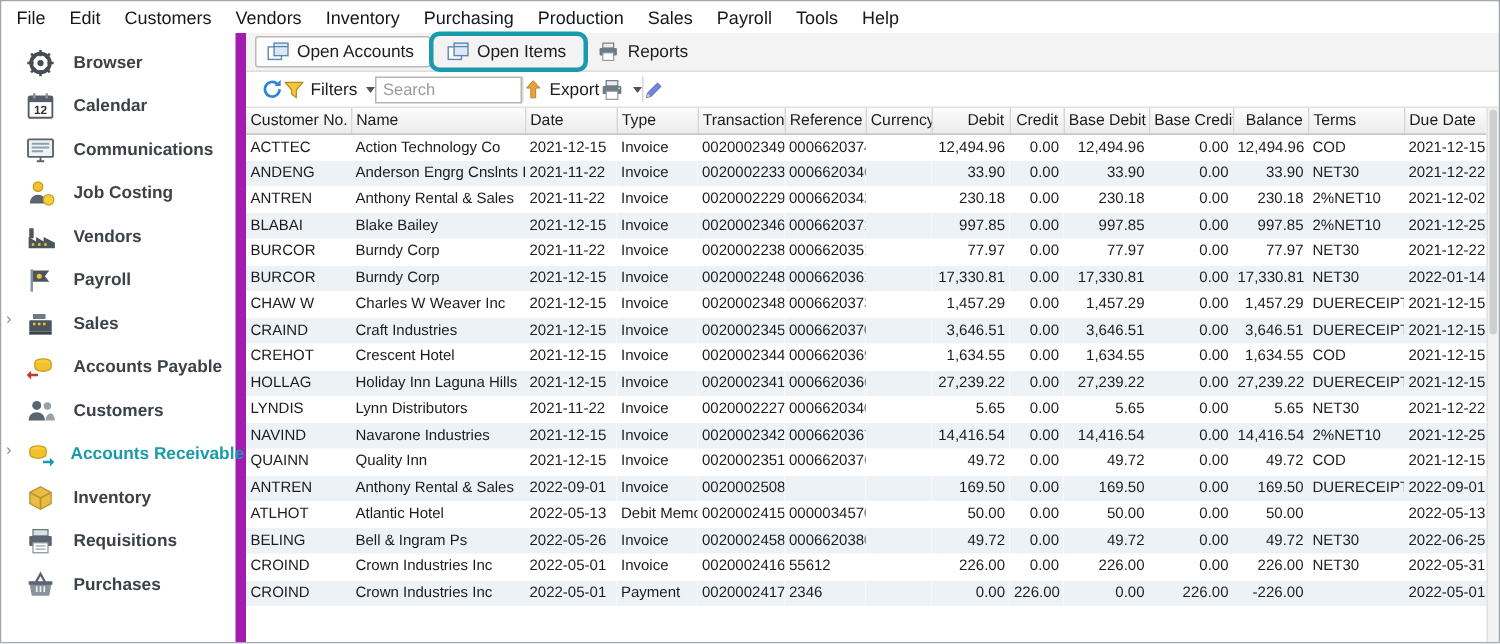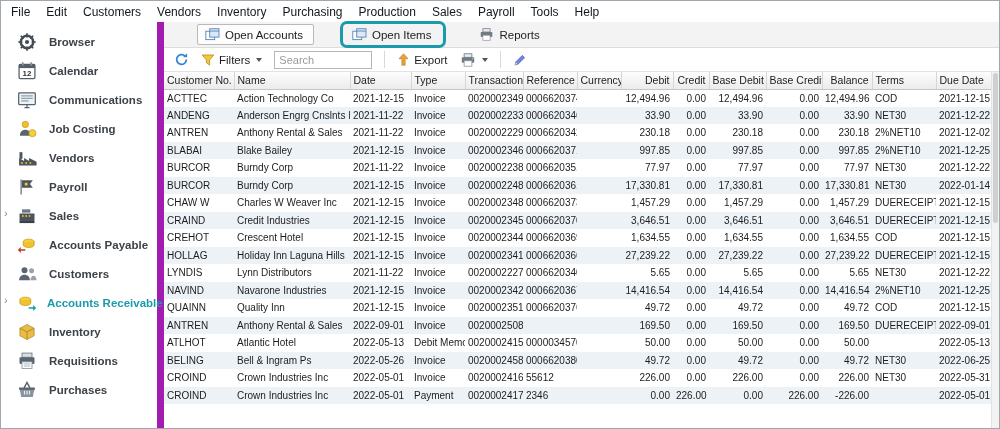--- a/index.html
+++ b/index.html
@@ -18,25 +18,25 @@
   .sidebar { width:163px; flex:0 0 163px; border-right:7px solid #a21caf; background:#fff; padding-top:5px; }
   .side-item { height:29px; display:flex; align-items:center; gap:9px; padding-left:15px; position:relative; cursor:pointer; }
   .side-item .chev { position:absolute; left:3px; top:7px; color:#8a8a8a; font-size:11px; line-height:11px; }
   .s-icon { width:24px; height:22px; display:flex; align-items:center; justify-content:flex-start; }
   .s-label { font-size:11.5px; font-weight:bold; color:#3c4247; white-space:nowrap; }
   .side-item.selected .s-label { color:#1a9bab; }
 
   .content { flex:1; display:flex; flex-direction:column; min-width:0; }
 
   .tabbar { height:26px; flex:0 0 26px; display:flex; align-items:center; gap:4px; padding-left:6px; background:#f3f3f3; border-bottom:1px solid #dcdcdc; }
-  .tab { position:relative; display:flex; align-items:center; gap:5px; font-size:11.5px; color:#1c1c1c; padding:3px 10px 3px 7px; cursor:pointer;margin-left:27px; }
+  .tab { position:relative; display:flex; align-items:center; gap:5px; font-size:11.5px; color:#1c1c1c; padding:3px 10px 3px 7px; cursor:pointer; }
   .tab.active { background:#fdfdfd; border:1px solid #b9b9b9; border-radius:2px; }
   .annotation-ring { position:absolute; top:-4px; bottom:-4px; left:-5px; right:-5px; border:3px solid #1a9bab; border-radius:7px; pointer-events:none; }
 
-  .toolbar { height:24px; flex:0 0 24px; display:flex; align-items:center; gap:12px; padding-left:10px; background:#fff; border-bottom:1px solid #e2e2e2; }
+  .toolbar { height:24px; flex:0 0 24px; display:flex; align-items:center; gap:0; padding-left:10px; background:#fff; border-bottom:1px solid #e2e2e2; }
   .tb-btn { display:flex; align-items:center; gap:4px; font-size:11.5px; color:#1c1c1c; cursor:pointer; }
   .caret { width:0; height:0; border-left:3.5px solid transparent; border-right:3.5px solid transparent; border-top:4px solid #555; margin-left:2px; }
   .sep { width:1px; height:17px; background:#d8d8d8; }
   .search { width:98px; height:18px; font-size:11px; border:1px solid #b5b5b5; padding:0 4px; font-family:inherit; color:#222; }
   .search::placeholder { color:#9a9a9a; }
 
   .gridwrap { flex:1; display:flex; min-height:0; }
   .tablebox { flex:1; overflow:hidden; }
   table { border-collapse:collapse; table-layout:fixed; width:100%; font-size:10px; color:#1c1c1c; }
   thead th { height:17px; background:linear-gradient(#fdfdfd,#ebebeb); border-right:1px solid #d6d6d6; border-bottom:1px solid #c6c6c6; font-weight:normal; text-align:left; padding:0 3px; white-space:nowrap; overflow:hidden; font-size:10.5px; }
@@ -449,21 +449,21 @@
                   <td class="num">1,457.29</td>
                   <td class="num">0.00</td>
                   <td class="num">1,457.29</td>
                   <td class="num">0.00</td>
                   <td class="num">1,457.29</td>
                   <td>DUERECEIPT</td>
                   <td>2021-12-15</td>
                 </tr>
                 <tr>
                   <td>CRAIND</td>
-                  <td>Credit Industries</td>
+                  <td>Craft Industries</td>
                   <td>2021-12-15</td>
                   <td>Invoice</td>
                   <td>0020002345</td>
                   <td>0006620370</td>
                   <td></td>
                   <td class="num">3,646.51</td>
                   <td class="num">0.00</td>
                   <td class="num">3,646.51</td>
                   <td class="num">0.00</td>
                   <td class="num">3,646.51</td>

